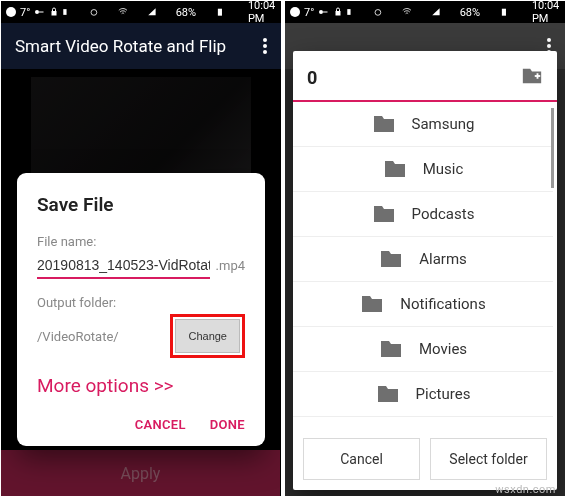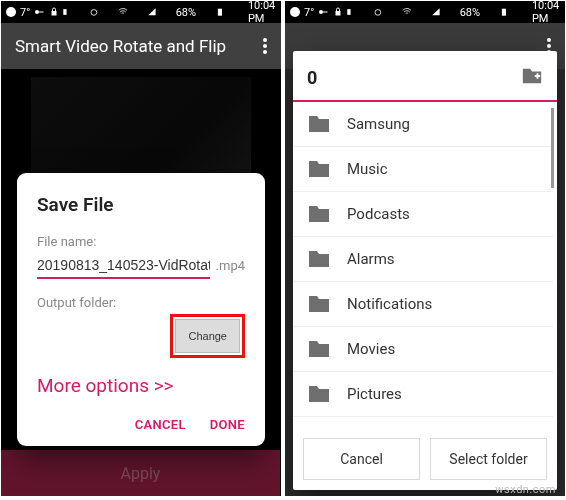--- a/index.html
+++ b/index.html
@@ -8,21 +8,21 @@
 .phone { width: 280px; height: 495px; background: #000; position: relative; overflow: hidden; }
 
 
 .status { height: 22px; background: #000; color: #fff; display: flex; align-items: center; padding: 0 4px; font-size: 11px; }
 .status .left { display: flex; gap: 3px; align-items: center; }
 .status .right { margin-left: auto; display: flex; gap: 19px; align-items: center; justify-content: flex-end; }
 .status svg { width: 12px; height: 12px; fill: #fff; }
 .status .time { margin-left: 4px; }
 
 
-.appbar { height: 46px; background: #404040; color: #fff; display: flex; align-items: center; padding: 0 14px; font-size: 17px; }
+.appbar { height: 46px; background: #0f172a; color: #fff; display: flex; align-items: center; padding: 0 14px; font-size: 17px; }
 .appbar .title { flex: 1; white-space: nowrap; overflow: hidden; text-overflow: ellipsis; }
 .appbar .menu { width: 4px; height: 16px; display: flex; flex-direction: column; justify-content: space-between; }
 .appbar .menu span { width: 4px; height: 4px; background: #fff; border-radius: 50%; }
 
 
 .content-left { position: relative; background: #000; height: calc(100% - 22px - 46px); }
 .video-bg { position:absolute; top:8px; left:30px; right:30px; bottom:100px;
   background: linear-gradient(135deg,#4a4648 0%, #2d2a2c 40%, #6b676a 60%, #1a181a 100%);
   opacity:.35;}
 .controls { position: absolute; bottom: 52px; left: 0; right: 0; height: 48px; display: flex; justify-content: space-around; align-items: center; }
@@ -56,21 +56,21 @@
   position: absolute; top: -18px; bottom: 6px; left: 8px; right: 8px;
   background: #fff; border-radius: 2px; box-shadow: 0 12px 30px rgba(0,0,0,.5);
   display:flex; flex-direction:column;
 }
 .picker-head { display:flex; align-items:center; padding: 14px 14px 10px; border-bottom: 2px solid #d81b60; }
 .picker-head .count { font-size: 18px; font-weight: 700; color:#222;}
 .picker-head .newf { margin-left:auto; }
 .picker-head svg { width:22px; height:22px; fill:#6f6f6f;}
 .picker-list { flex:1; overflow:hidden; padding: 0 4px 0 0; position: relative; }
 .picker-list::after{content:""; position:absolute; right:3px; top:6px; width:3px; height:80px; background:#999;}
-.folder-row { display:flex; align-items:center; height:45px; padding: 0 14px; border-bottom:1px solid #eee;}
+.folder-row { display:flex; align-items:center; height:45px; padding: 0 14px; border-bottom:1px solid #eee;justify-content:center;}
 .folder-row svg { width:24px; height:24px; fill:#6f6f6f; margin-right:16px;}
 .folder-row .fname { font-size:15px; color:#333;}
 .picker-actions { display:flex; gap:10px; padding:10px; }
 .p-btn { flex:1; text-align:center; padding:12px 0; font-size:14px; color:#333; background:#fff; border:1px solid #d9d9d9; }
 
 
 .wm { position: fixed; bottom: 4px; right: 10px; color: #bbb; font-size: 11px; letter-spacing:.5px;}
 </style>
 </head>
 <body>
@@ -146,20 +146,21 @@
       <div class="scrim"></div>
       <div class="dialog">
         <h2>Save File</h2>
         <div class="lbl">File name:</div>
         <div class="filename-row">
           <input type="text" value="20190813_140523-VidRotate" style="">
           <span class="ext">.mp4</span>
         </div>
         <div class="outfolder">Output folder:</div>
         <div class="outval-row">
+          <span class="outval">/VideoRotate/</span>
           <span class="change-frame">
             <button class="change-btn">
               <span>Change</span>
             </button>
           </span>
         </div>
         <div class="moreopts">
           <span>More options &gt;&gt;</span>
         </div>
         <div class="dlg-actions">

